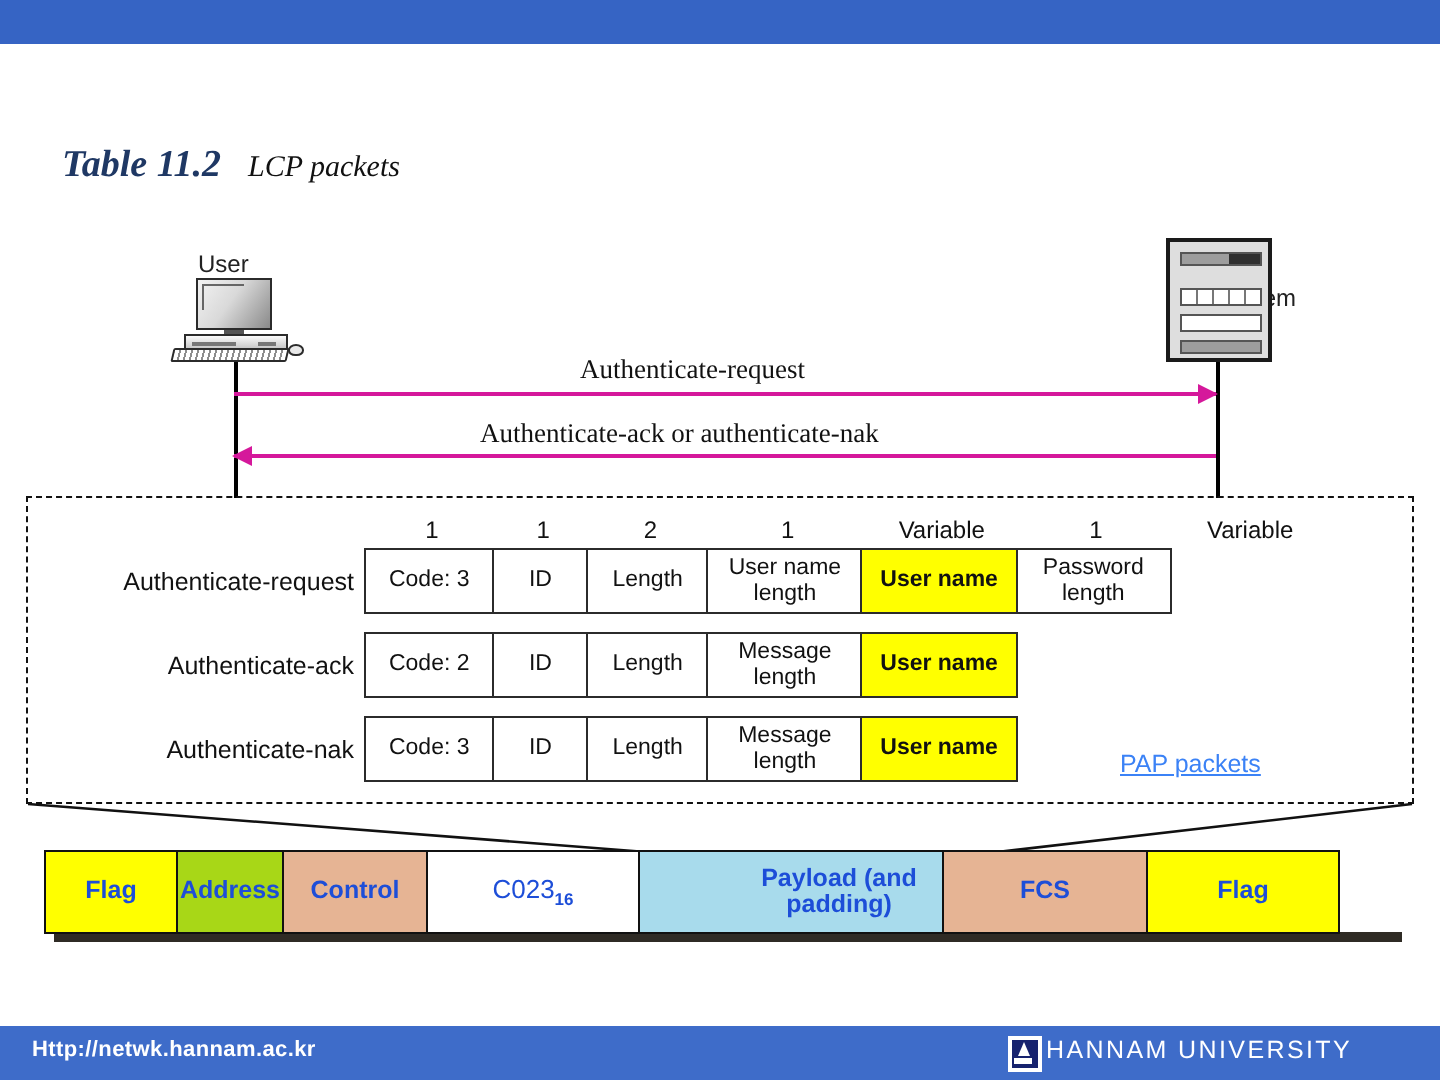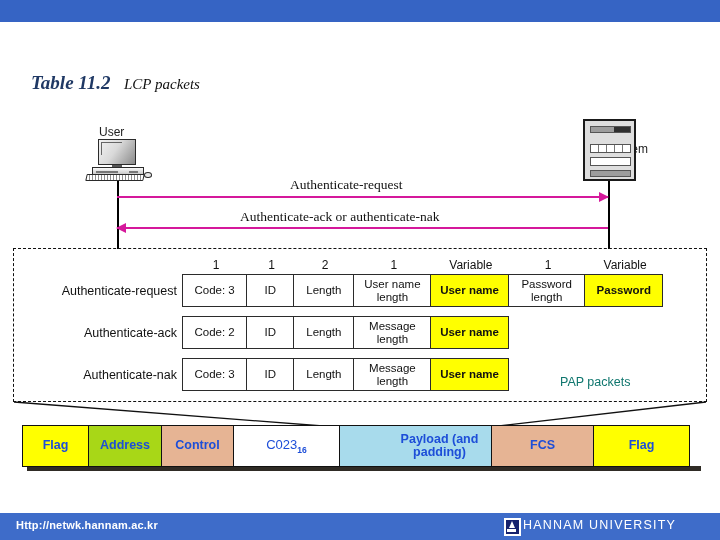--- a/index.html
+++ b/index.html
@@ -113,22 +113,23 @@
   }
   #label-req{left:290px;top:177px;}
   #label-ack{left:240px;top:209px;}
 
   
   .dashbox{
     position:absolute;left:13px;top:248px;width:694px;height:154px;
     border:1.6px dashed #111;box-sizing:border-box;background:transparent;
   }
   .pap-label{
-    position:absolute;left:560px;top:375px;font-size:12.5px;color:#0f766e;
-    font-family:"Liberation Sans", sans-serif;
+    position:absolute;left:560px;top:375px;font-size:12.5px;color:#3b82f6;
+    font-family:"Liberation Sans", sans-serif;
+    text-decoration:underline;
   }
 
   
   .ptable{position:absolute;left:183px;top:258px;}
   .prow{position:absolute;display:flex;align-items:stretch;height:33px;}
   #prow0{top:16px;left:0;}
   #prow1{top:58px;left:0;}
   #prow2{top:100px;left:0;}
   .pcell{
     border:1.4px solid #2b2b2b;box-sizing:border-box;
@@ -230,21 +231,20 @@
     <div class="colhdr" style="left: 326px; width: 78px;">1</div>
     <div class="colhdr" style="left: 402.6px; width: 79px;">Variable</div>
     <div class="prow" id="prow0" style="top: 16px;">
       <div class="rowname">Authenticate-request</div>
       <div class="pcell" style="width: 66px;">Code: 3</div>
       <div class="pcell" style="width: 48px;">ID</div>
       <div class="pcell" style="width: 62px;">Length</div>
       <div class="pcell" style="width: 78px;">User name length</div>
       <div class="pcell hl" style="width: 79px;">User name</div>
       <div class="pcell" style="width: 78px;">Password length</div>
-      <div class="pcell hl" style="width: 79px;">Password</div>
     </div>
     <div class="prow" id="prow1" style="top: 58px;">
       <div class="rowname">Authenticate-ack</div>
       <div class="pcell" style="width: 66px;">Code: 2</div>
       <div class="pcell" style="width: 48px;">ID</div>
       <div class="pcell" style="width: 62px;">Length</div>
       <div class="pcell" style="width: 78px;">Message length</div>
       <div class="pcell hl" style="width: 79px;">User name</div>
     </div>
     <div class="prow" id="prow2" style="top: 100px;">
@@ -258,21 +258,21 @@
   </div>
 
 <svg class="connector" viewBox="0 0 720 40" preserveAspectRatio="none">
   <line x1="14" y1="7" x2="336" y2="32" stroke="#111" stroke-width="1.3"></line>
   <line x1="706" y1="7" x2="490" y2="32" stroke="#111" stroke-width="1.3"></line>
 </svg>
 
 <div class="frame-shadow"></div>
 <div class="frame" id="ppp-frame">
     <div class="fcell" style="width: 67px; background: rgb(255, 255, 0);">Flag</div>
-    <div class="fcell" style="width: 75px; background: rgb(168, 215, 23);">Address</div>
+    <div class="fcell" style="width: 55px; background: rgb(168, 215, 23);">Address</div>
     <div class="fcell" style="width: 73px; background: rgb(230, 180, 148);">Control</div>
     <div class="fcell" style="width: 108px; background: rgb(255, 255, 255); font-weight: normal; font-size: 13px;">
       <span>C023<span class="sub16">16</span></span>
     </div>
     <div class="fcell" style="width: 153px; background: rgb(168, 219, 236); padding-left: 48px;">Payload (and padding)</div>
     <div class="fcell" style="width: 104px; background: rgb(230, 180, 148);">FCS</div>
     <div class="fcell" style="width: 97px; background: rgb(255, 255, 0);">Flag</div>
   </div>
 
 </body></html>

